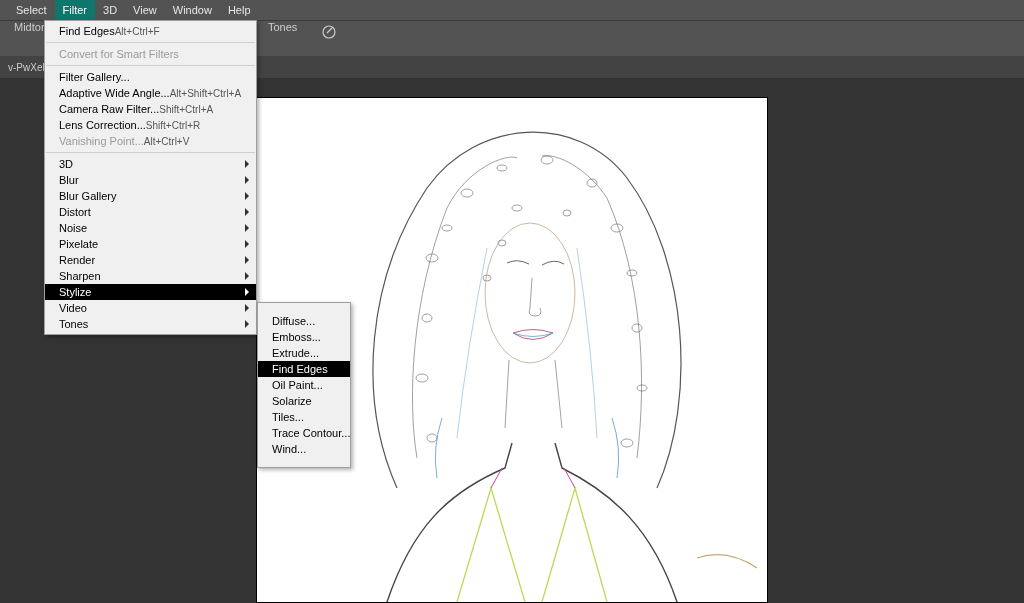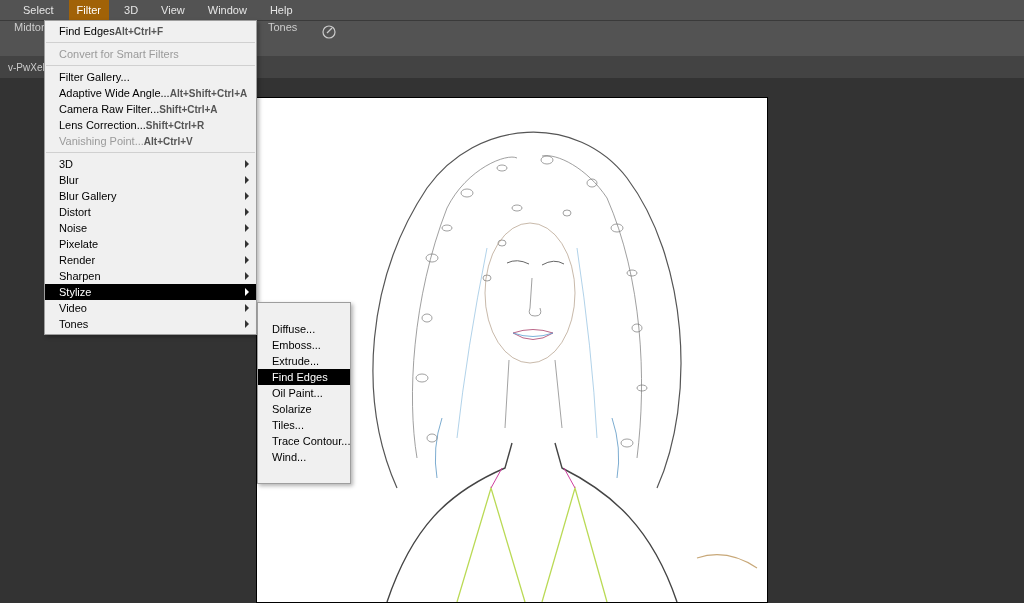--- a/index.html
+++ b/index.html
@@ -20,24 +20,23 @@
       align-items: center;
       padding-left: 8px;
     }
     .menubar-item {
       padding: 0 8px;
       height: 20px;
       display: flex;
       align-items: center;
       color: #e6e6e6;
       cursor: pointer;
-      margin-left: 7px;
     }
     .menubar-item.active {
-      background: #a16207;
+      background: #0f766e;
       color: #fff;
     }
     .toolbar {
       height: 36px;
       background: #535353;
       border-top: 1px solid #3a3a3a;
       display: flex;
       align-items: flex-start;
       padding-left: 8px;
       position: relative;
@@ -115,21 +114,20 @@
       background: #000000;
       color: #fff;
     }
     .menu-item.disabled {
       color: #9a9a9a;
       cursor: default;
     }
     .menu-item .shortcut {
       color: #555;
       font-size: 10px;
-      font-weight: bold;
     }
     .menu-item.has-sub::after {
       content: "";
       position: absolute;
       right: 7px;
       top: 50%;
       transform: translateY(-50%);
       width: 0;
       height: 0;
       border-top: 4px solid transparent;
@@ -149,21 +147,21 @@
     .submenu {
       position: absolute;
       top: 302px;
       left: 257px;
       width: 94px;
       background: #f0f0f0;
       border: 1px solid #9e9e9e;
       box-shadow: 2px 2px 4px rgba(0,0,0,0.3);
       z-index: 101;
       color: #000;
-      padding: 18px 0;
+      padding: 10px 0;
     }
   </style>
 </head>
 <body>
 
 <div class="menubar">
   <div class="menubar-item">Select</div>
   <div class="menubar-item active">Filter</div>
   <div class="menubar-item">3D</div>
   <div class="menubar-item">View</div>

